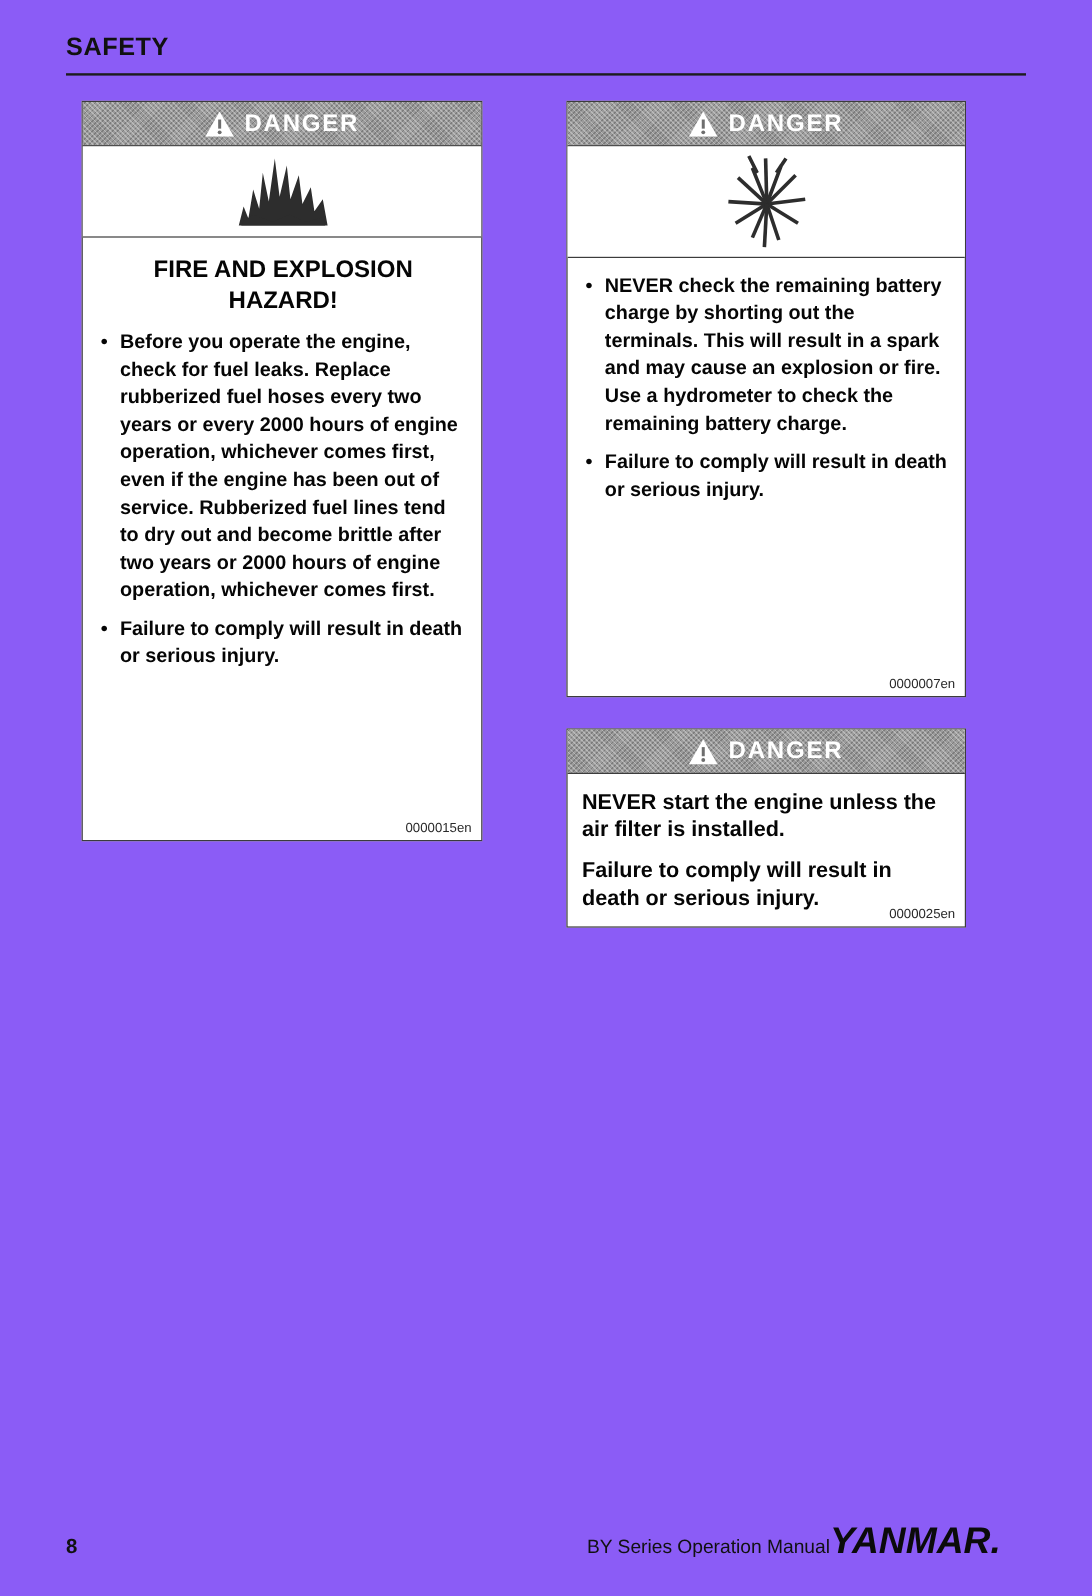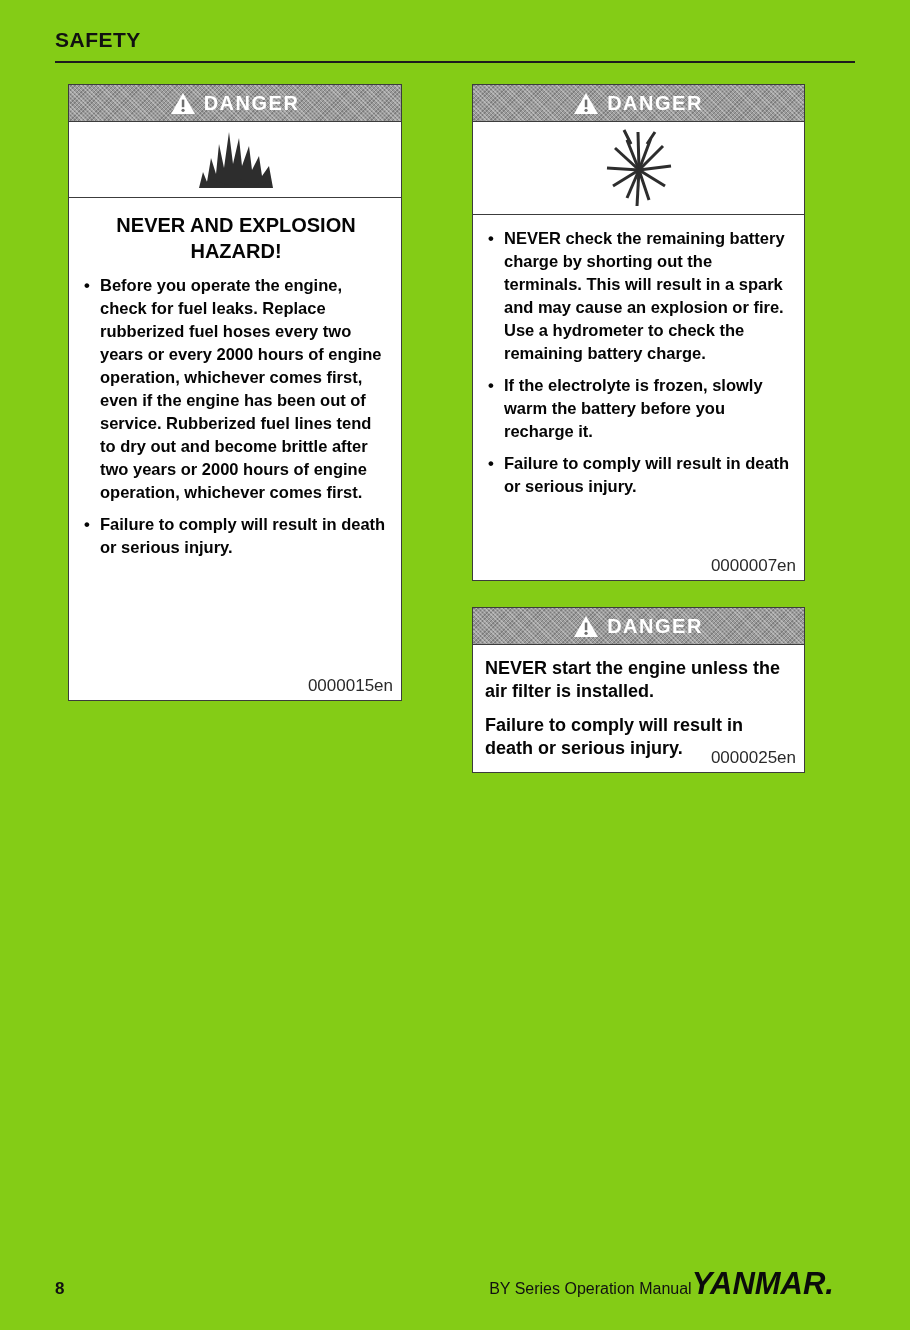--- a/index.html
+++ b/index.html
@@ -1,18 +1,18 @@
 <!DOCTYPE html>
 <html><head>
 <meta charset="utf-8">
 <style>
   * { margin:0; padding:0; box-sizing:border-box; }
   html,body { background:#ffffff; }
   .page {
-    position:relative; width:910px; height:1330px; background:#84cc16;
+    position:relative; width:910px; height:1330px; background:#8b5cf6;
     font-family:"Liberation Sans", sans-serif; color:#111111; overflow:hidden;
   }
 
   
   .section-header { position:absolute; left:55px; top:28px; width:800px; }
   .section-title { font-size:21px; font-weight:bold; letter-spacing:0.5px; color:#111; }
   .header-rule { margin-top:9px; height:2px; background:#1d1d1d; }
 
   
   .columns { position:absolute; top:84px; left:68px; display:flex; gap:70px; align-items:flex-start; }
@@ -45,21 +45,21 @@
 
   .bullets { list-style:none; }
   .bullets li {
     position:relative; padding-left:19px; font-size:16.5px; font-weight:bold;
     line-height:23px; margin-bottom:9px; color:#050505;
   }
   .bullets li::before { content:"\2022"; position:absolute; left:3px; top:0; }
 
   .para { font-size:18px; font-weight:bold; line-height:23px; margin-bottom:11px; color:#050505; }
 
-  .code { position:absolute; right:8px; bottom:4px; font-size:17px; color:#2a2a2a; }
+  .code { position:absolute; right:8px; bottom:4px; font-size:11px; color:#2a2a2a; }
 
   
   .footer { position:absolute; left:55px; right:76px; top:1266px; display:flex; justify-content:space-between; align-items:baseline; }
   .page-num { font-size:17px; font-weight:bold; }
   .footer-right { display:flex; align-items:baseline; gap:0; }
   .footer-text { font-size:16px; color:#111; }
   .logo { font-size:31px; font-weight:bold; font-style:italic; letter-spacing:0px; color:#0b0b0b; }
 </style>
 </head>
 <body>
@@ -85,21 +85,21 @@
           </span>
           <span class="danger-text">DANGER</span>
         </div>
         <div class="icon-area fire">
           <svg width="92" height="62" viewBox="0 0 92 62" aria-hidden="true">
             <path d="M10 59 L14 43 L18 53 L22 29 L27 45 L30 15 L35 39 L40 3 L44 35 L50 9 L53 37 L60 17 L63 41 L70 27 L73 47 L80 37 L84 59 Z" fill="#2d2d2d"></path>
             <path d="M12 59 L82 59 L80 52 L66 56 L52 50 L38 56 L22 50 L14 55 Z" fill="#2d2d2d"></path>
           </svg>
         </div>
         <div class="box-body">
-          <h2 class="hazard-title">NEVER AND EXPLOSION HAZARD!</h2>
+          <h2 class="hazard-title">FIRE AND EXPLOSION HAZARD!</h2>
           <ul class="bullets">
             <li>Before you operate the engine, check for fuel leaks. Replace rubberized fuel hoses every two years or every 2000 hours of engine operation, whichever comes first, even if the engine has been out of service. Rubberized fuel lines tend to dry out and become brittle after two years or 2000 hours of engine operation, whichever comes first.</li>
             <li>Failure to comply will result in death or serious injury.</li>
           </ul>
         </div>
         <div class="code">0000015en</div>
       </section>
     </div>
 
     <div class="col-right">
@@ -129,21 +129,20 @@
               <path d="M48 44 L74 60"></path>
               <path d="M48 44 L36 72"></path>
               <path d="M48 44 L58 74"></path>
               <path d="M48 44 L46 80"></path>
             </g>
           </svg>
         </div>
         <div class="box-body">
           <ul class="bullets">
             <li>NEVER check the remaining battery charge by shorting out the terminals. This will result in a spark and may cause an explosion or fire. Use a hydrometer to check the remaining battery charge.</li>
-            <li>If the electrolyte is frozen, slowly warm the battery before you recharge it.</li>
             <li>Failure to comply will result in death or serious injury.</li>
           </ul>
         </div>
         <div class="code">0000007en</div>
       </section>
 
       <section class="danger-box box-airfilter">
         <div class="danger-bar">
           <span class="tri">
             <svg width="24" height="21" viewBox="0 0 24 21" aria-hidden="true">

